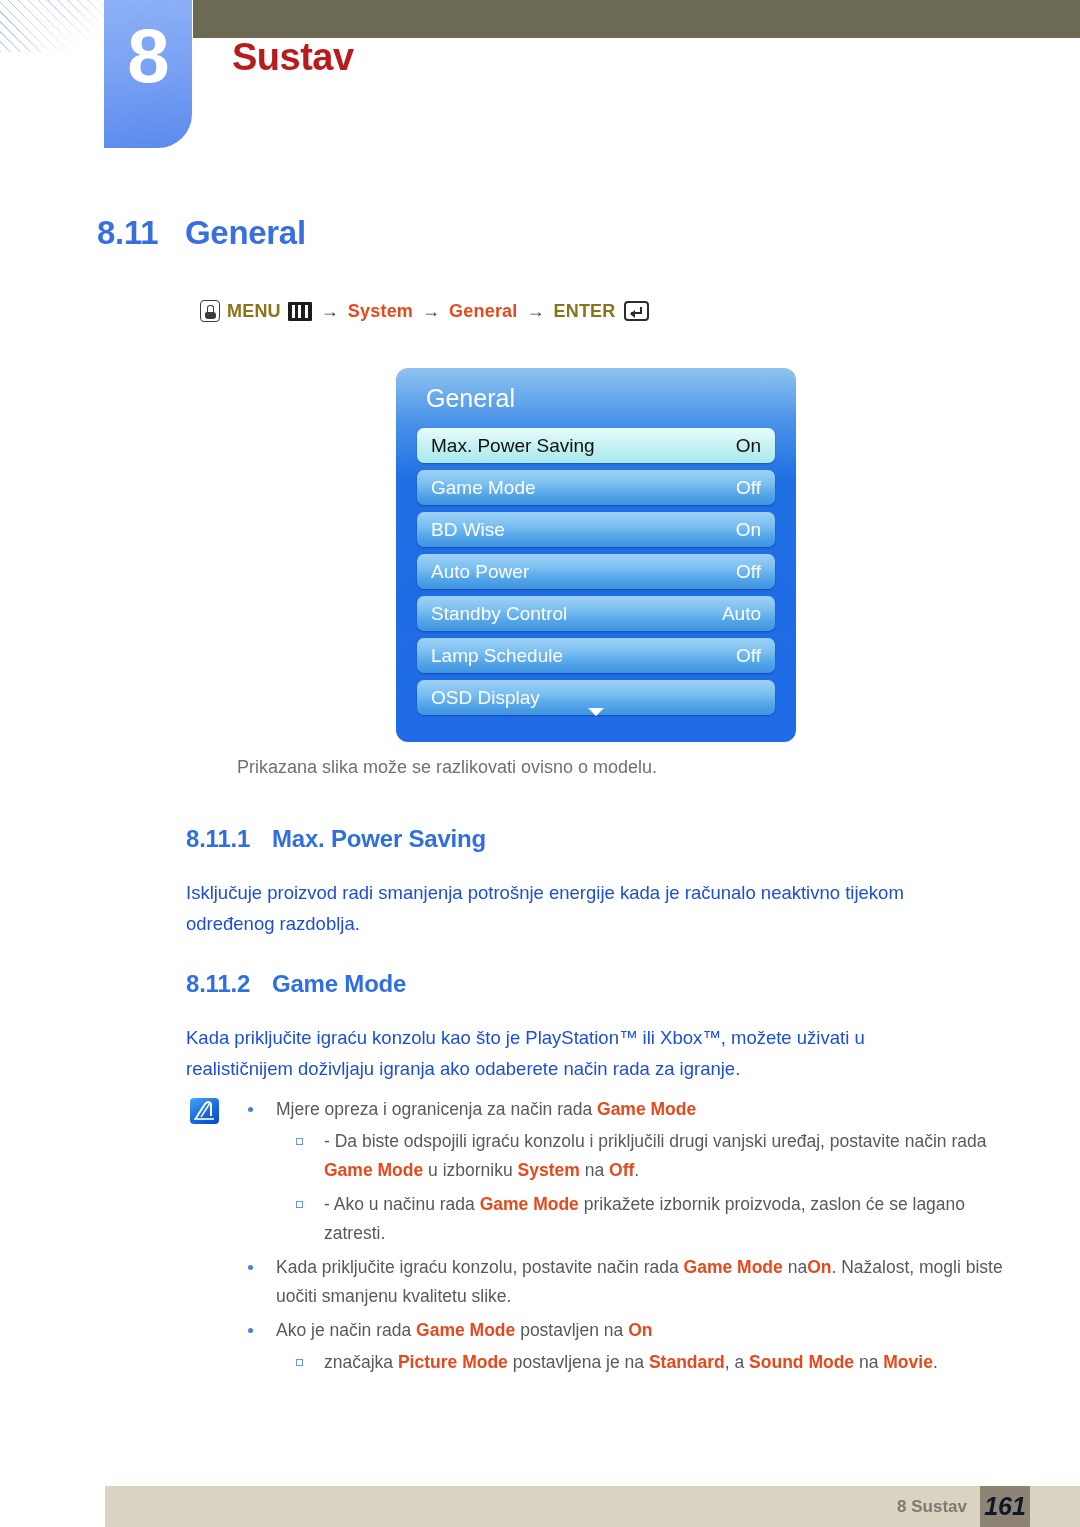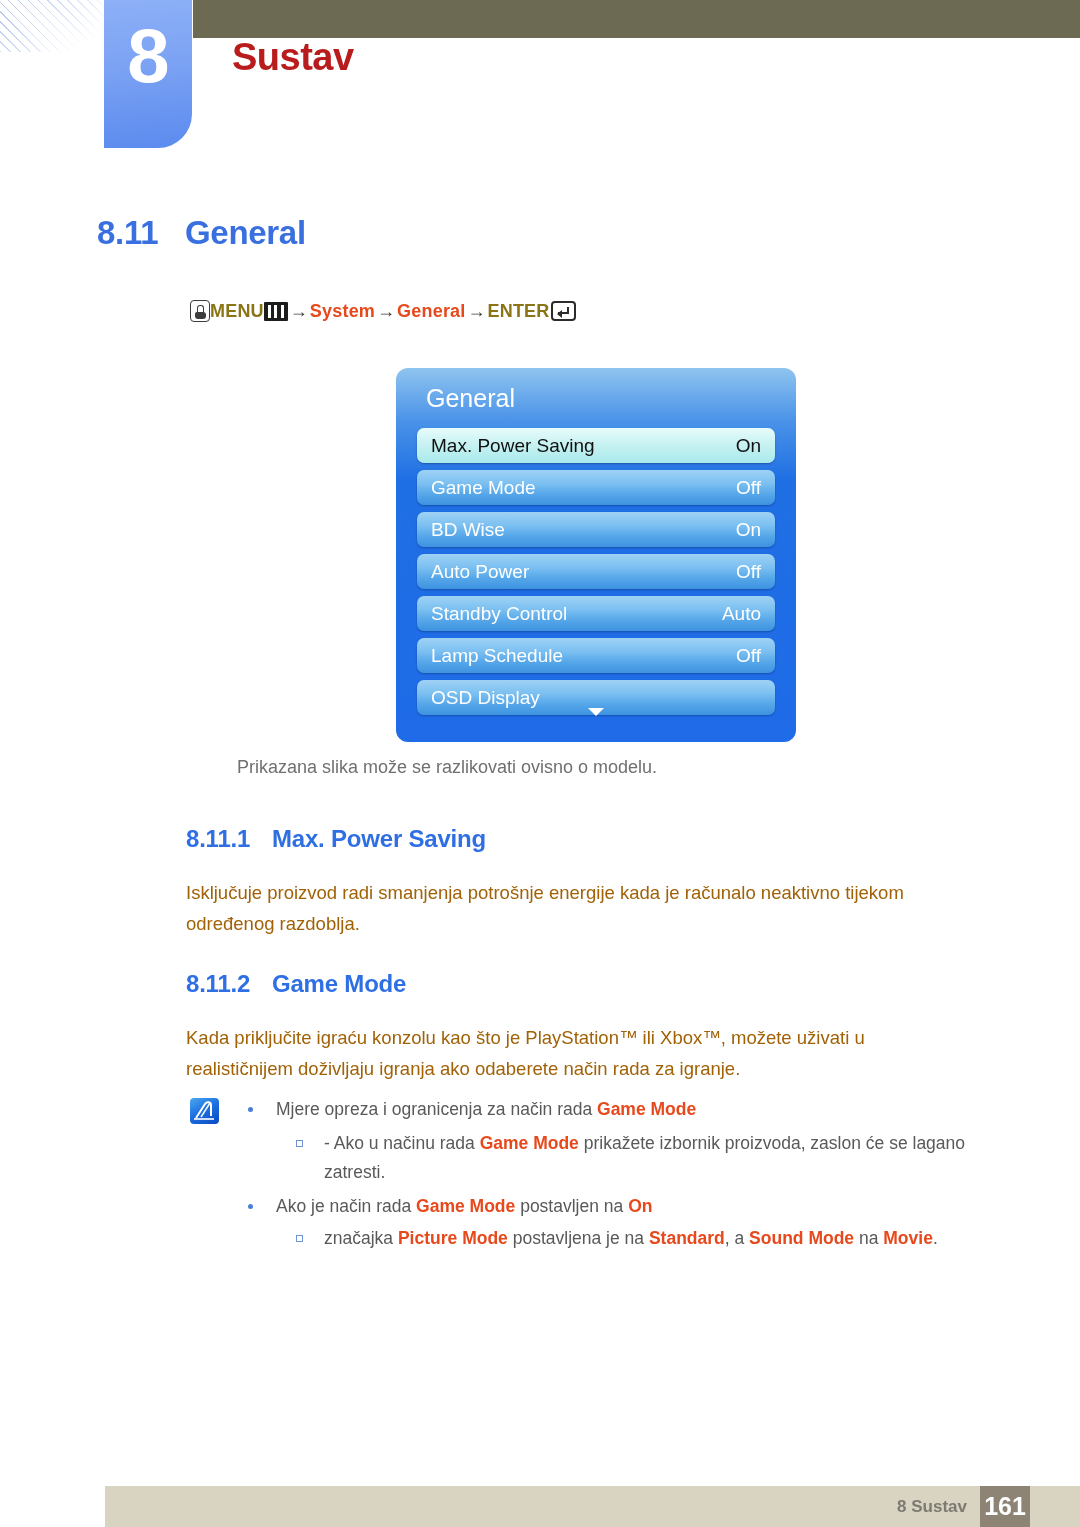--- a/index.html
+++ b/index.html
@@ -87,24 +87,24 @@
     font-weight: bold;
     color: #3a6fe0;
     letter-spacing: -0.3px;
   }
   .section-heading .num { display: inline-block; min-width: 88px; }
 
   
   .menu-path {
     position: absolute;
     top: 300px;
-    left: 190px;
+    left: 200px;
     display: flex;
     align-items: center;
-    gap: 0;
+    gap: 7px;
     font-size: 18px;
     font-weight: bold;
     white-space: nowrap;
   }
   .menu-path .kw-olive { color: #8a7415; letter-spacing: 0.2px; }
   .menu-path .kw-red   { color: #e8491c; letter-spacing: 0.2px; }
   .menu-path .arrow    { color: #3c3c3c; font-size: 18px; padding: 0 2px; font-weight: normal;}
 
   .icon-hand {
     display: inline-block;
@@ -259,21 +259,21 @@
   .subsection-heading .num { display: inline-block; min-width: 86px; }
   #sub1 { top: 825px; }
   #sub2 { top: 970px; }
 
   .body-para {
     position: absolute;
     left: 186px;
     width: 790px;
     font-size: 18.5px;
     line-height: 31px;
-    color: #a16207;
+    color: #1d4ed8;
   }
   #para1 { top: 877px; }
   #para2 { top: 1022px; }
 
   
   .note-block {
     position: absolute;
     top: 1095px;
     left: 186px;
     width: 830px;
@@ -349,22 +349,23 @@
     width: 50px;
     height: 41px;
     background: #8e8476;
     display: flex;
     align-items: center;
     justify-content: center;
   }
   .footer-pagenum {
     font-size: 25px;
     font-weight: bold;
-    color: #ffffff;
+    color: #0f172a;
     line-height: 1;
+    font-style: italic;
   }
 </style>
 </head>
 <body>
 
 <div class="page-header">
   <div class="hatch-deco"></div>
   <div class="topbar"></div>
   <div class="chapter-tab">
     <div class="chapter-num">8</div>
@@ -442,23 +443,24 @@
 <div class="note-block">
   <div class="note-icon">
     <svg width="29" height="26" viewBox="0 0 29 26" aria-hidden="true">
       <path d="M6 20 L15 6 C17 3 21 4 21 7 L21 18" stroke="#ffffff" stroke-width="2" fill="none"></path>
       <path d="M11 19 L20 5" stroke="#ffffff" stroke-width="1.4" fill="none"></path>
       <path d="M4 21 L24 21" stroke="#ffffff" stroke-width="1.6" fill="none"></path>
     </svg>
   </div>
   <ul class="note-list">
       <li class="note-item"><span class="bullet-dot"></span><span><span>Mjere opreza i ogranicenja za način rada </span><span class="kw">Game Mode</span></span><ul class="note-sublist">
-          <li class="note-subitem"><span class="bullet-sq"></span></li>
+          <li class="note-subitem"><span class="bullet-sq"></span><span><span>- Da biste odspojili igraću konzolu i priključili drugi vanjski uređaj, postavite način rada </span><span class="kw">Game Mode</span><span> u izborniku </span><span class="kw">System</span><span> na </span><span class="kw">Off</span><span>.</span></span></li>
           <li class="note-subitem"><span class="bullet-sq"></span><span><span>- Ako u načinu rada </span><span class="kw">Game Mode</span><span> prikažete izbornik proizvoda, zaslon će se lagano zatresti.</span></span></li>
         </ul></li>
+      <li class="note-item"><span class="bullet-dot"></span><span><span>Kada priključite igraću konzolu, postavite način rada </span><span class="kw">Game Mode</span><span> na</span><span class="kw">On</span><span>. Nažalost, mogli biste uočiti smanjenu kvalitetu slike.</span></span></li>
       <li class="note-item"><span class="bullet-dot"></span><span><span>Ako je način rada </span><span class="kw">Game Mode</span><span> postavljen na </span><span class="kw">On</span></span><ul class="note-sublist">
           <li class="note-subitem"><span class="bullet-sq"></span><span><span>značajka </span><span class="kw">Picture Mode</span><span> postavljena je na </span><span class="kw">Standard</span><span>, a </span><span class="kw">Sound Mode</span><span> na </span><span class="kw">Movie</span><span>.</span></span></li>
         </ul></li>
     </ul>
 </div>
 
 <div class="footer">
   <div class="footer-label">8 Sustav</div>
   <div class="footer-pagebox">
     <span class="footer-pagenum">161</span>

